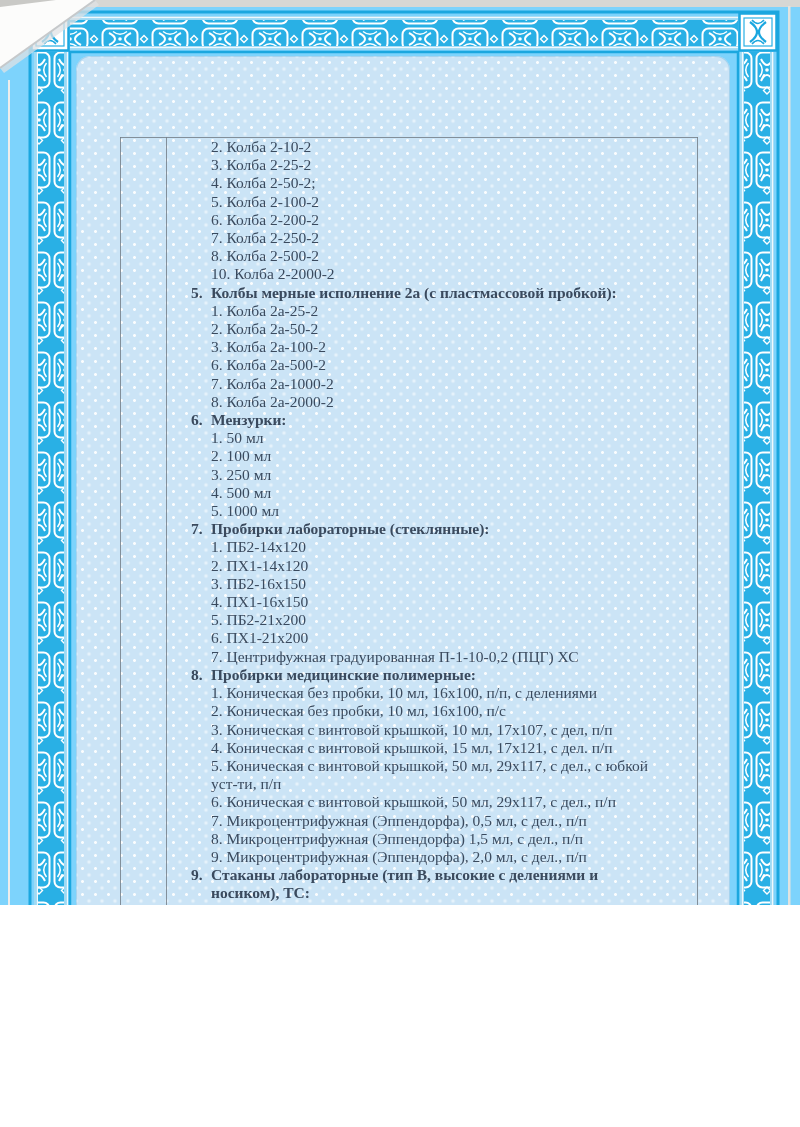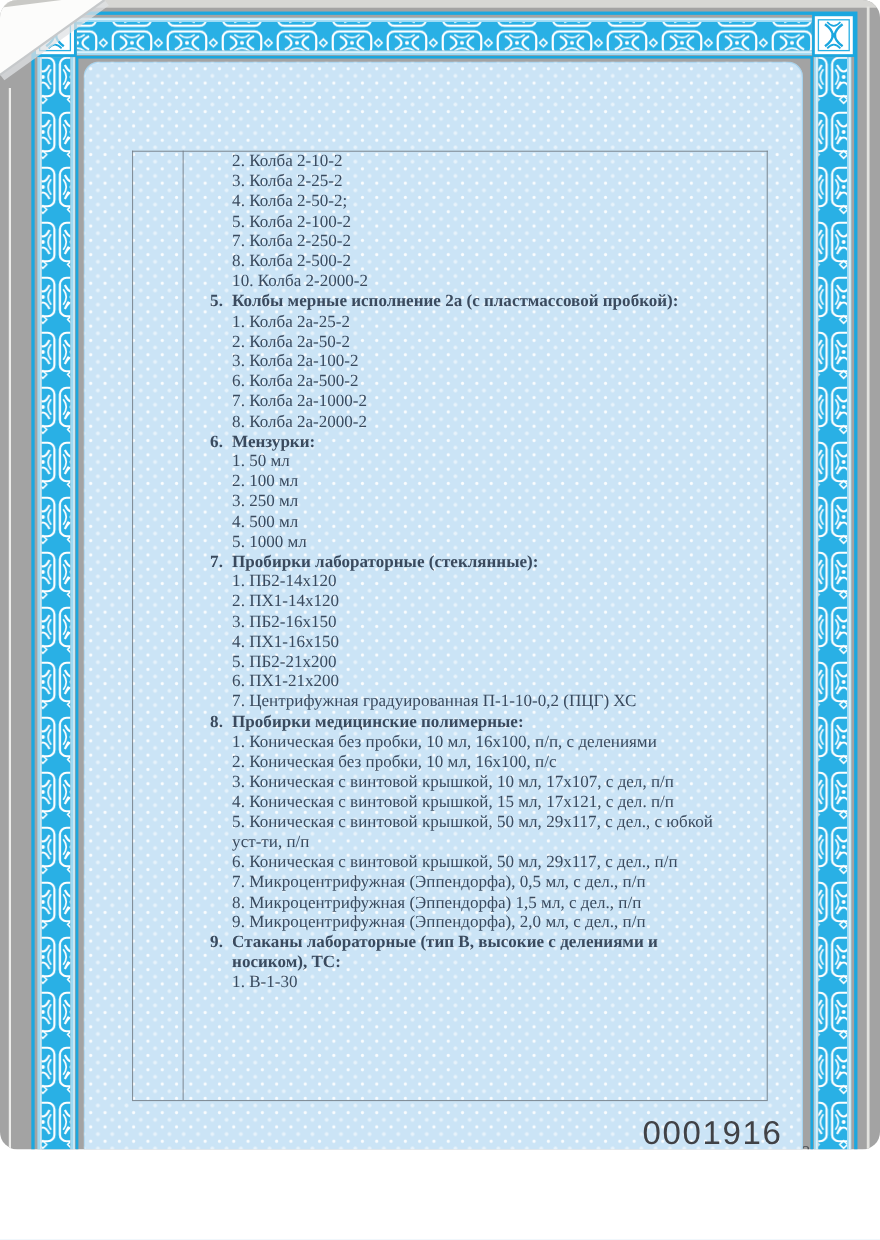--- a/index.html
+++ b/index.html
@@ -1,20 +1,19 @@
 <!DOCTYPE html>
 <html lang="ru"><head>
 <meta charset="utf-8">
 <style>
   html,body{margin:0;padding:0;background:#ffffff;}
   .scan{
-    position:relative; width:800px; height:1045px; overflow:hidden;
-    background:#a3a3a3;
+    position:relative; width:800px; height:905px; overflow:hidden;
+    background:#7dd3fc;
     font-family:"Liberation Serif","DejaVu Serif",serif;
-    border-radius:16px;
   }
   
   .field{
     position:absolute; left:76px; top:56px; width:654px; height:1000px;
     border-radius:14px;
     background-color:#cbe4f6;
     background-image:
       radial-gradient(rgba(255,255,255,.92) 1px, transparent 1.9px),
       radial-gradient(rgba(255,255,255,.55) 1px, transparent 2.3px);
     background-size:13px 13px,13px 13px;
@@ -143,20 +142,21 @@
   <div class="tline tl-v2"></div>
   <div class="tline tl-v3"></div>
   <div class="tline tl-h1"></div>
   <div class="tline tl-h2"></div>
 
   <div class="content">
       <div class="item">2. Колба 2-10-2</div>
       <div class="item">3. Колба 2-25-2</div>
       <div class="item">4. Колба 2-50-2;</div>
       <div class="item">5. Колба 2-100-2</div>
+      <div class="item">6. Колба 2-200-2</div>
       <div class="item">7. Колба 2-250-2</div>
       <div class="item">8. Колба 2-500-2</div>
       <div class="item">10. Колба 2-2000-2</div>
       <div class="sec"><span class="num">5.</span><span class="title">Колбы мерные исполнение 2а (с пластмассовой пробкой):</span></div>
       <div class="item">1. Колба 2а-25-2</div>
       <div class="item">2. Колба 2а-50-2</div>
       <div class="item">3. Колба 2а-100-2</div>
       <div class="item">6. Колба 2а-500-2</div>
       <div class="item">7. Колба 2а-1000-2</div>
       <div class="item">8. Колба 2а-2000-2</div>

